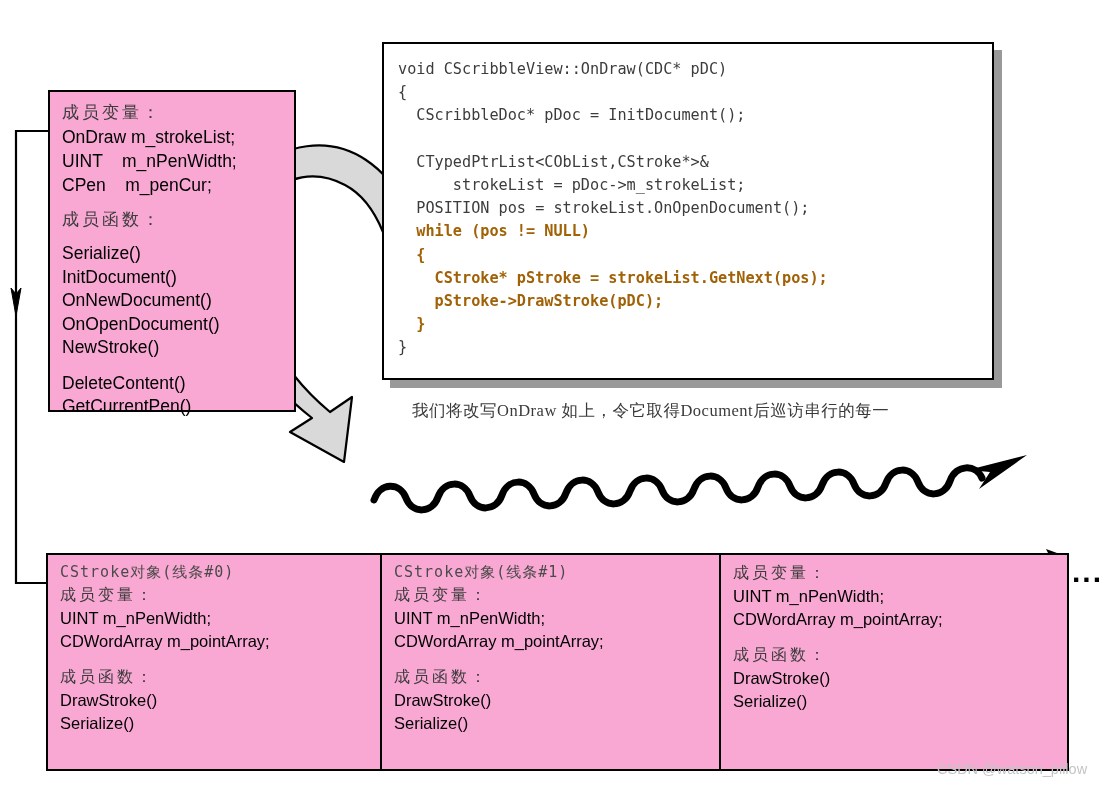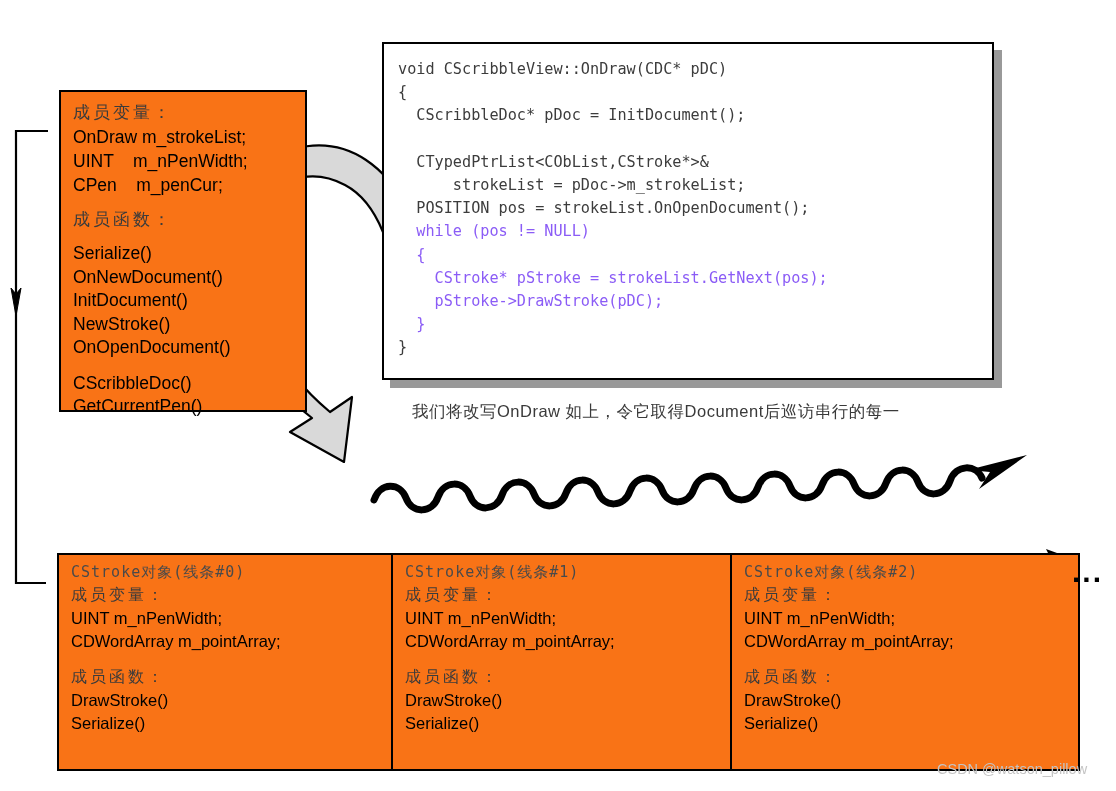--- a/index.html
+++ b/index.html
@@ -10,24 +10,23 @@
     font-family:"Liberation Sans", sans-serif;
     color:#000;
     overflow:hidden;
     position:relative;
   }
   #stage{position:absolute;left:0;top:0;width:1116px;height:791px;}
 
   
   .box{
     position:absolute;
-    background:#f97316;
+    background:#f9a8d4;
     border:2px solid #000;
     box-sizing:border-box;
-    margin-left:11px;
   }
   .shadow-box{
     position:absolute;
     background:#ffffff;
     border:2px solid #000;
     box-sizing:border-box;
     box-shadow:8px 8px 0 0 #999999;
   }
 
   
@@ -41,26 +40,26 @@
 
   
   #code-box{left:382px;top:42px;width:612px;height:338px;}
   #code-box pre{
     margin:0;padding:14px 0 0 14px;
     font-family:"DejaVu Sans Mono","Liberation Mono",monospace;
     font-size:15.2px;line-height:23.2px;
     color:#3c3c3c;
     white-space:pre;
   }
-  #code-box pre .blue{color:#8b5cf6;font-weight:normal;}
+  #code-box pre .blue{color:#a16207;font-weight:bold;}
 
   
   #caption{
     position:absolute;left:412px;top:398px;width:680px;
-    font-family:Liberation Sans, sans-serif;
+    font-family:Liberation Serif, serif;
     font-size:16.5px;line-height:26px;color:#3a3a3a;letter-spacing:0.5px;
   }
 
   
   .stroke-box{width:350px;height:218px;top:553px;}
   #stroke-0{left:46px;}
   #stroke-1{left:380px;}
   #stroke-2{left:719px;}
   .stroke-box .inner{padding:6px 0 0 12px;}
   .sb-title{font-family:"DejaVu Sans Mono","Liberation Mono",monospace;font-size:15px;color:#4a4a4a;line-height:22px;letter-spacing:1px;}
@@ -145,26 +144,26 @@
   <div class="box" id="doc-box">
     <div class="inner">
       <div class="hdr-cn">成员变量：</div>
       <div class="mem-line">OnDraw m_strokeList;</div>
       <div class="mem-line">UINT    m_nPenWidth;</div>
       <div class="mem-line">CPen    m_penCur;</div>
       <div class="gap"></div>
       <div class="hdr-cn">成员函数：</div>
       <div class="gap"></div>
       <div class="fn-line">Serialize()</div>
+      <div class="fn-line">InitDocument()</div>
       <div class="fn-line">OnNewDocument()</div>
-      <div class="fn-line">InitDocument()</div>
+      <div class="fn-line">OnOpenDocument()</div>
       <div class="fn-line">NewStroke()</div>
-      <div class="fn-line">OnOpenDocument()</div>
-      <div class="gap2"></div>
-      <div class="fn-line">CScribbleDoc()</div>
+      <div class="gap2"></div>
+      <div class="fn-line">DeleteContent()</div>
       <div class="fn-line">GetCurrentPen()</div>
     </div>
   </div>
 
   <div class="shadow-box" id="code-box">
     <pre id="code-listing"><span>void CScribbleView::OnDraw(CDC* pDC)</span>
 <span>{</span>
 <span>  CScribbleDoc* pDoc = InitDocument();</span>
 <span></span>
 <span>  CTypedPtrList&lt;CObList,CStroke*&gt;&amp;</span>
@@ -203,21 +202,20 @@
       <div class="sb-line">CDWordArray m_pointArray;</div>
       <div class="gap2"></div>
       <div class="sb-sub">成员函数：</div>
       <div class="sb-line">DrawStroke()</div>
       <div class="sb-line">Serialize()</div>
     </div>
   </div>
 
   <div class="box stroke-box" id="stroke-2">
     <div class="inner">
-      <div class="sb-title">CStroke对象(线条#2)</div>
       <div class="sb-sub">成员变量：</div>
       <div class="sb-line">UINT m_nPenWidth;</div>
       <div class="sb-line">CDWordArray m_pointArray;</div>
       <div class="gap2"></div>
       <div class="sb-sub">成员函数：</div>
       <div class="sb-line">DrawStroke()</div>
       <div class="sb-line">Serialize()</div>
     </div>
   </div>
 

